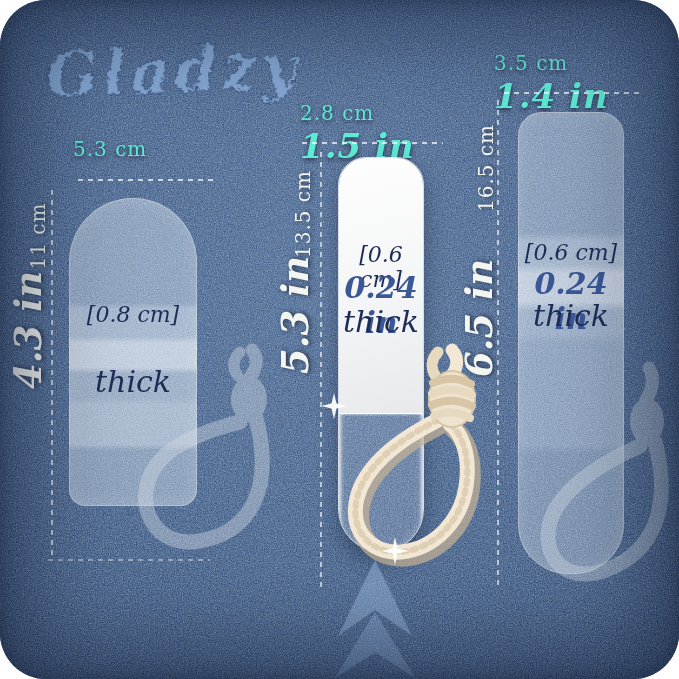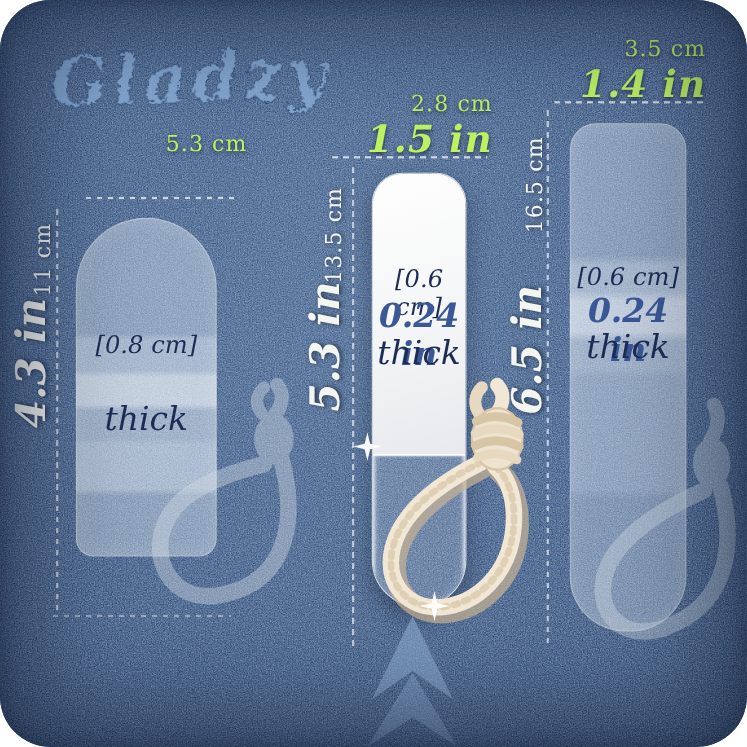--- a/index.html
+++ b/index.html
@@ -9,21 +9,21 @@
   #vignette{position:absolute;inset:0;border-radius:46px;pointer-events:none;
     box-shadow:inset 0 0 95px 22px rgba(10,19,40,.55), inset 0 0 18px rgba(10,19,40,.35);}
   
   #logo{position:absolute;left:28px;top:4px;}
   
   .dash-h{position:absolute;height:2px;opacity:.8;
     background:repeating-linear-gradient(90deg,rgba(250,252,255,.9) 0 5px,rgba(250,252,255,0) 5px 10px);}
   .dash-v{position:absolute;width:2px;opacity:.75;
     background:repeating-linear-gradient(180deg,rgba(250,252,255,.85) 0 5px,rgba(250,252,255,0) 5px 10px);}
   
-  .wlabel{position:absolute;text-align:right;color:#bef264;}
+  .wlabel{position:absolute;text-align:left;color:#5eead4;margin-top:19px;}
   .wlabel .cm{font-size:20px;letter-spacing:1px;text-shadow:0 2px 4px rgba(8,16,34,.65);}
   .wlabel .in{font-size:34px;font-style:italic;font-weight:bold;letter-spacing:1px;
     text-shadow:0 2px 5px rgba(8,16,34,.7);margin-top:1px;}
   
   .hl{position:absolute;white-space:nowrap;color:#f3f5f1;transform:translate(-50%,-50%) rotate(-90deg);}
   .hl-cm{font-size:20px;letter-spacing:1px;text-shadow:0 2px 4px rgba(8,16,34,.65);}
   .hl-in{font-size:37px;font-style:italic;font-weight:bold;text-shadow:0 2px 5px rgba(8,16,34,.7);}
   
   .file{position:absolute;}
   #file-small{left:69px;top:198px;width:128px;height:308px;border-radius:79px 79px 20px 20px;

